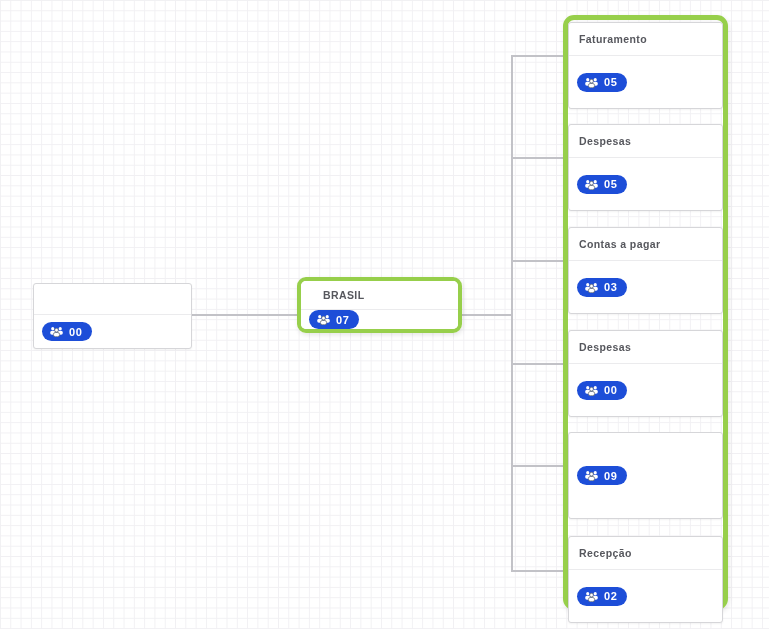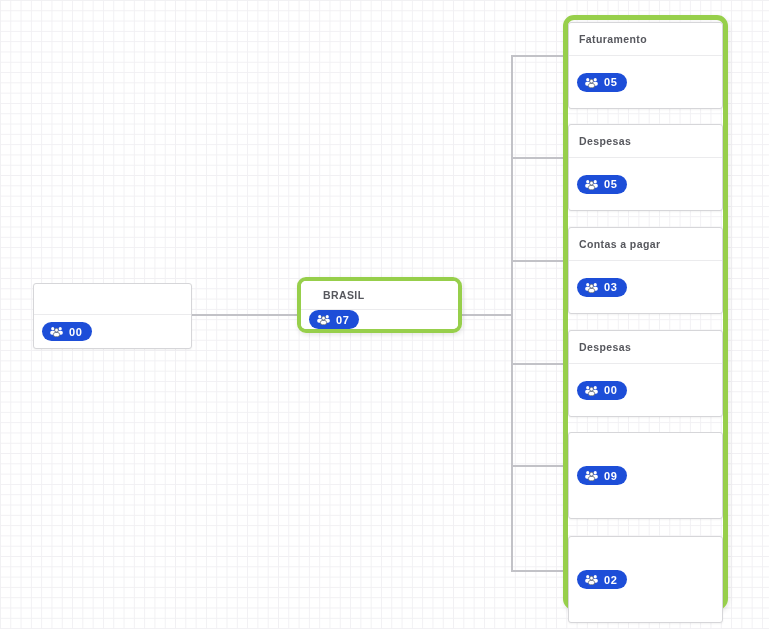--- a/index.html
+++ b/index.html
@@ -241,20 +241,21 @@
               <circle cx="10" cy="5.2" r="2.5" stroke="#63686f" stroke-width="1"></circle>
               <rect x="5.9" y="8.3" width="8.2" height="5.7" rx="2.6" stroke="#63686f" stroke-width="1"></rect>
             </svg>
         </span>
         <span>09</span>
       </div>
     </div>
   </div>
 
   <div class="card" style="top:516px">
+    <div class="card-title">Recepção</div>
     <div class="card-body">
       <div class="badge">
         <span class="icon">
           <svg width="15" height="11" viewBox="0 0 20 14" fill="#ffffff" xmlns="http://www.w3.org/2000/svg">
               <circle cx="5" cy="3.2" r="2.1"></circle>
               <circle cx="15" cy="3.2" r="2.1"></circle>
               <rect x="1.6" y="6" width="6.8" height="5.4" rx="2.4"></rect>
               <rect x="11.6" y="6" width="6.8" height="5.4" rx="2.4"></rect>
               <circle cx="10" cy="5.2" r="2.5" stroke="#63686f" stroke-width="1"></circle>
               <rect x="5.9" y="8.3" width="8.2" height="5.7" rx="2.6" stroke="#63686f" stroke-width="1"></rect>

